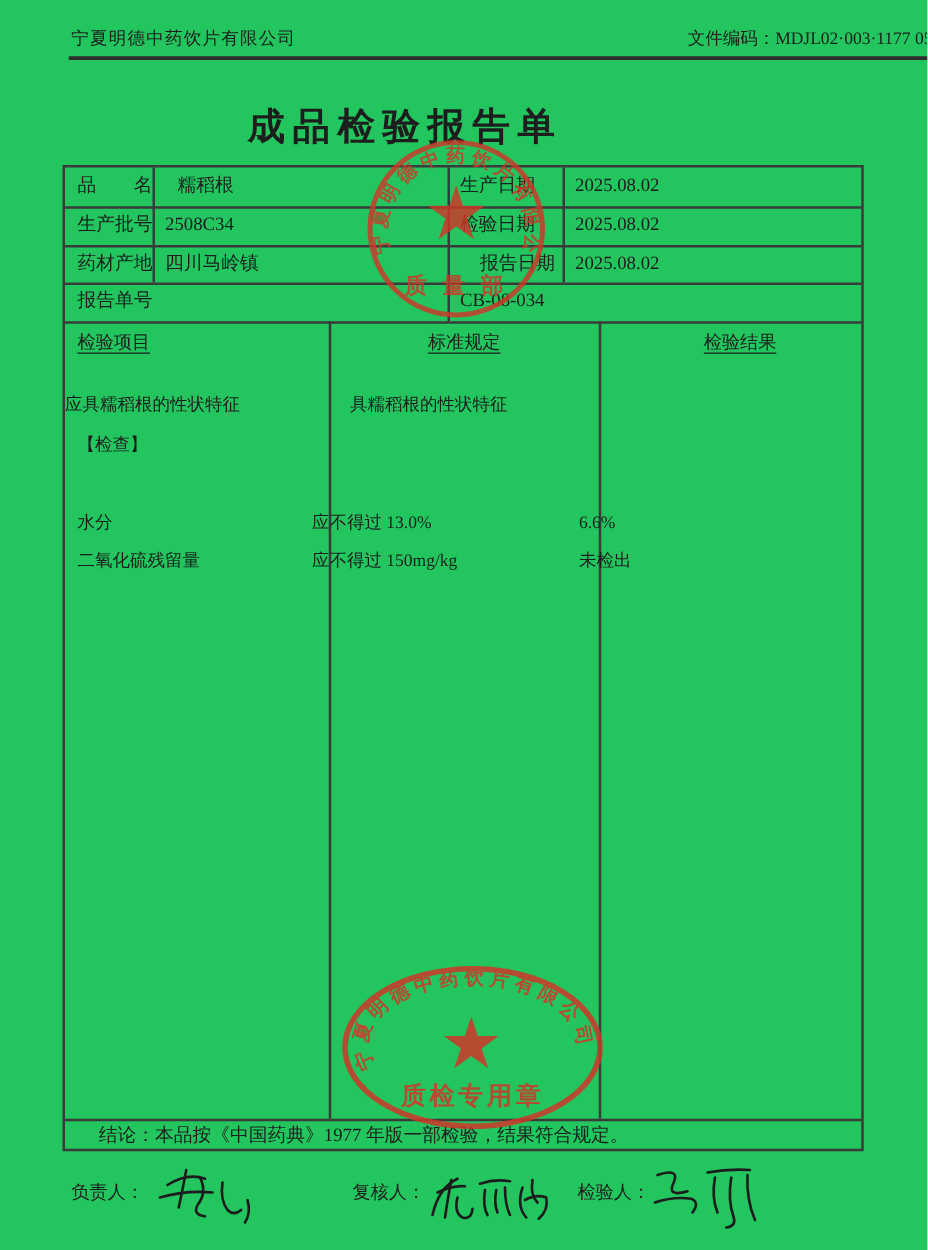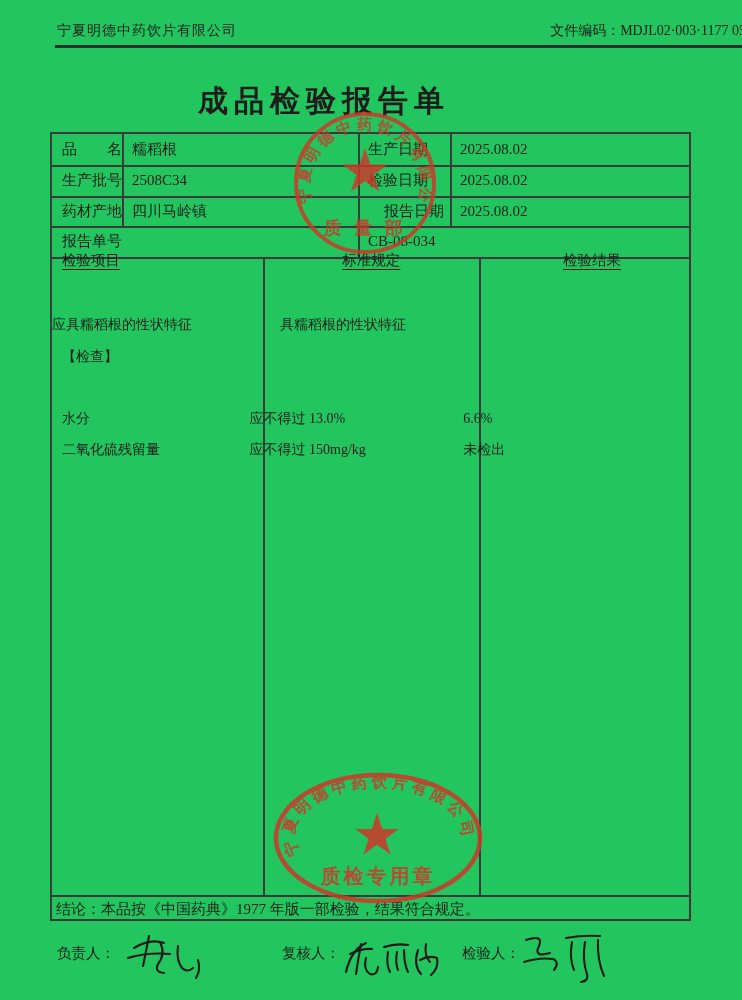--- a/index.html
+++ b/index.html
@@ -20,33 +20,33 @@
   .title{top:81px;left:0;width:648px;text-align:center;font-size:30px;font-weight:bold;letter-spacing:6px;}
   
   .box{top:132px;left:50px;width:641px;height:789px;border:2px solid #3a3a3a;box-sizing:border-box;}
   .line{position:absolute;background:#3a3a3a;}
   .hline{height:1.6px;left:0;width:637px;}
   .vline{width:1.6px;}
   
   .cellrow{position:absolute;left:0;width:637px;height:31px;line-height:31px;font-size:15px;text-align:right;}
   .ct{position:absolute;white-space:nowrap;}
   
-  .insp-head{position:absolute;top:113px;left:0;width:637px;height:26px;display:flex;font-size:14.5px;gap:24px;}
+  .insp-head{position:absolute;top:127px;left:0;width:637px;height:26px;display:flex;font-size:14.5px;gap:24px;}
   .ih{box-sizing:border-box;line-height:26px;}
   .ih1{width:211px;padding-left:10px;text-align:left;}
   .ih2{width:216px;text-align:center;}
   .ih3{width:210px;text-align:center;}
   .ih span{text-decoration:underline;text-underline-offset:4px;}
   .insp-row{position:absolute;left:0;width:637px;height:26px;display:flex;font-size:14px;line-height:26px;}
   .ic{box-sizing:border-box;white-space:nowrap;}
   .ic1{width:211px;padding-left:10px;}
   .ic2{width:216px;padding-left:0;}
   .ic3{width:254px;padding-left:12px;}
   
-  .conclusion{position:absolute;top:763px;left:0;width:637px;height:24px;line-height:24px;font-size:15px;padding-left:4px;box-sizing:border-box;white-space:nowrap;}
+  .conclusion{position:absolute;top:763px;left:0;width:637px;height:24px;line-height:24px;font-size:15px;padding-left:27px;box-sizing:border-box;white-space:nowrap;}
   
   .sig-label{font-size:14.5px;top:944px;}
   .sig-svg{pointer-events:none;}
   .sig-svg path{fill:none;stroke:#1c1c1c;stroke-width:2.1;stroke-linecap:round;stroke-linejoin:round;}
   
   .stamp{pointer-events:none;}
 </style>
 </head>
 <body>
 
@@ -68,21 +68,21 @@
 
     <div class="line vline" style="left:70px;top:0;height:92px"></div>
     <div class="line vline" style="left:306px;top:0;height:123px"></div>
     <div class="line vline" style="left:398px;top:0;height:92px"></div>
 
     <div class="line vline" style="left:211px;top:123px;height:638px"></div>
     <div class="line vline" style="left:427px;top:123px;height:638px"></div>
 
     <div class="cellrow" style="top:0">
       <span class="ct" style="left:10px">品　　名</span>
-      <span class="ct" style="left:80px">糯稻根</span>
+      <span class="ct" style="left:90px">糯稻根</span>
       <span class="ct" style="left:316px">生产日期</span>
       <span class="ct" style="left:408px">2025.08.02</span>
     </div>
     <div class="cellrow" style="top:31px">
       <span class="ct" style="left:10px">生产批号</span>
       <span class="ct" style="left:80px">2508C34</span>
       <span class="ct" style="left:316px">检验日期</span>
       <span class="ct" style="left:408px">2025.08.02</span>
     </div>
     <div class="cellrow" style="top:62px">

